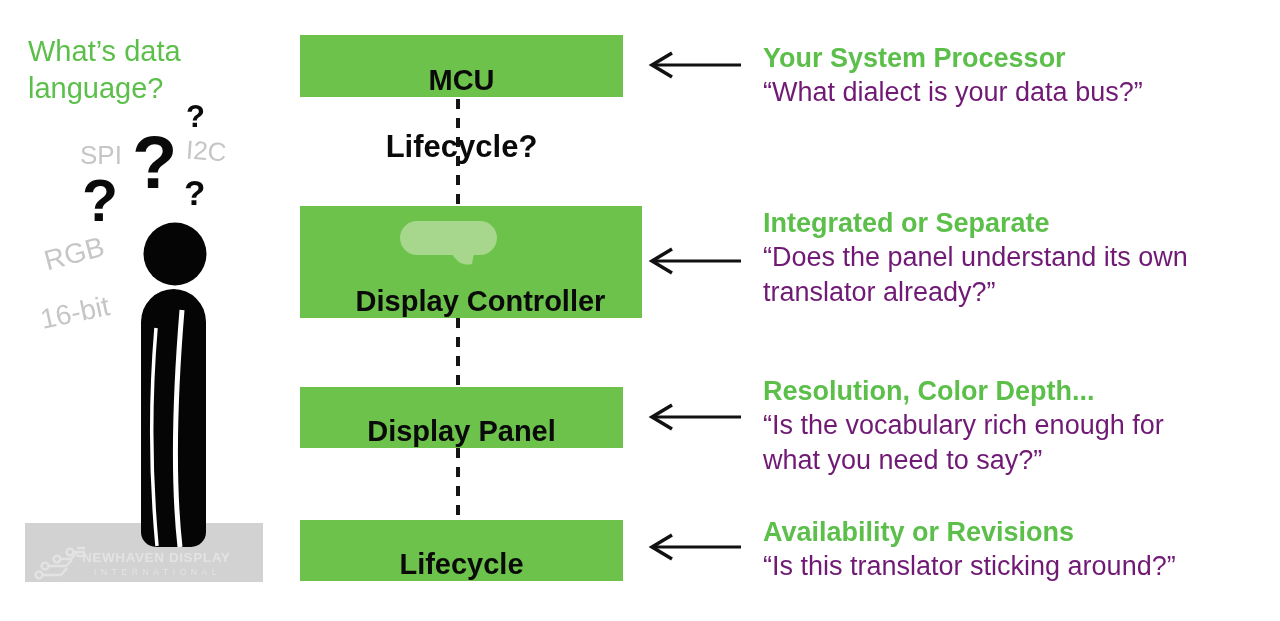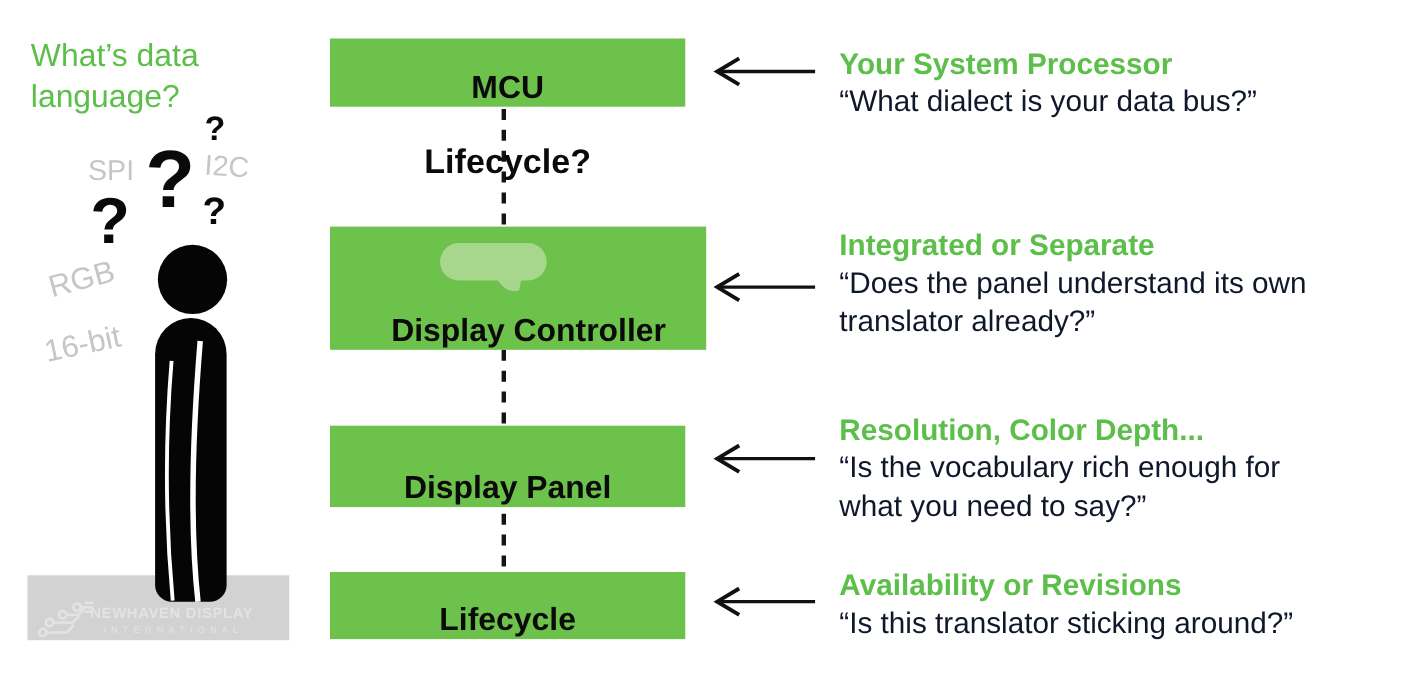--- a/index.html
+++ b/index.html
@@ -39,37 +39,37 @@
   
   .connectors{position:absolute;left:0;top:0;pointer-events:none;}
   .flow-box{
     position:absolute;left:300px;width:323px;background:#6cc24a;
     display:flex;align-items:flex-end;justify-content:center;
     color:#0a0a0a;font-weight:700;font-size:29px;
   }
   .box-mcu{top:35px;height:62px;}
   .box-dc{top:206px;height:112px;padding-left:19px;}
   .box-dc .flow-label{margin-top:30px;}
-  .box-dp{top:387px;height:74px;}
+  .box-dp{top:387px;height:61px;}
   .box-lc{top:520px;height:61px;}
   .bubble{position:absolute;left:0;top:0;}
   .connector-label{
     position:absolute;left:300px;top:129px;width:323px;text-align:center;
     color:#0a0a0a;font-weight:700;font-size:31px;
   }
   
   .arrow{position:absolute;left:645px;}
   .arr1{top:49px;} .arr2{top:245px;} .arr3{top:401px;} .arr4{top:531px;}
   .ann{position:absolute;left:763px;width:510px;}
   .ann1{top:41px;} .ann2{top:206px;} .ann3{top:374px;} .ann4{top:515px;}
   .ann-title{
     color:#5bbf4a;font-weight:700;font-size:27px;line-height:34px;white-space:nowrap;
   }
   .ann-line{
-    color:#0f172a;font-weight:400;font-size:27px;line-height:35px;white-space:nowrap;
+    color:#701a75;font-weight:400;font-size:27px;line-height:35px;white-space:nowrap;
   }
 </style>
 </head>
 <body>
 
 <div id="stage">
 
   <div class="headline">
     <div>What’s data</div>
     <div>language?</div>

